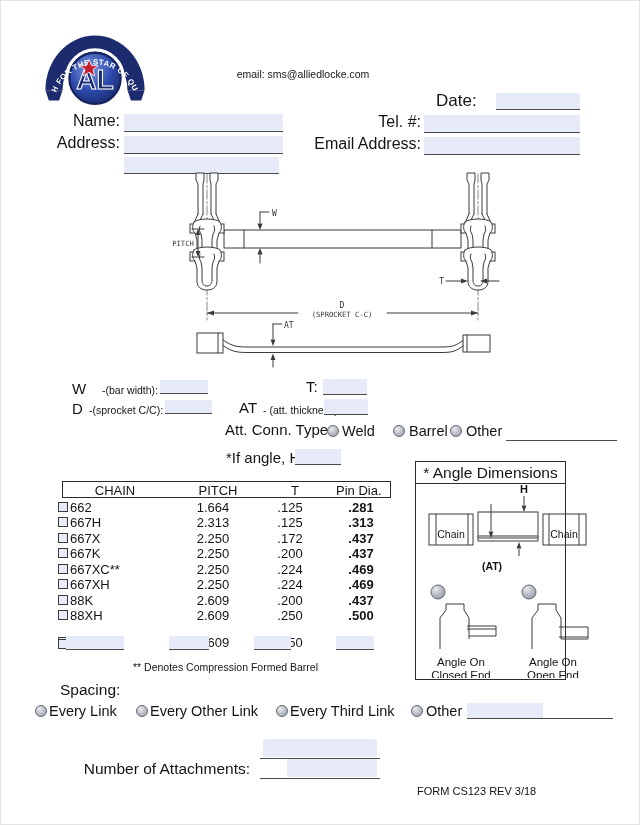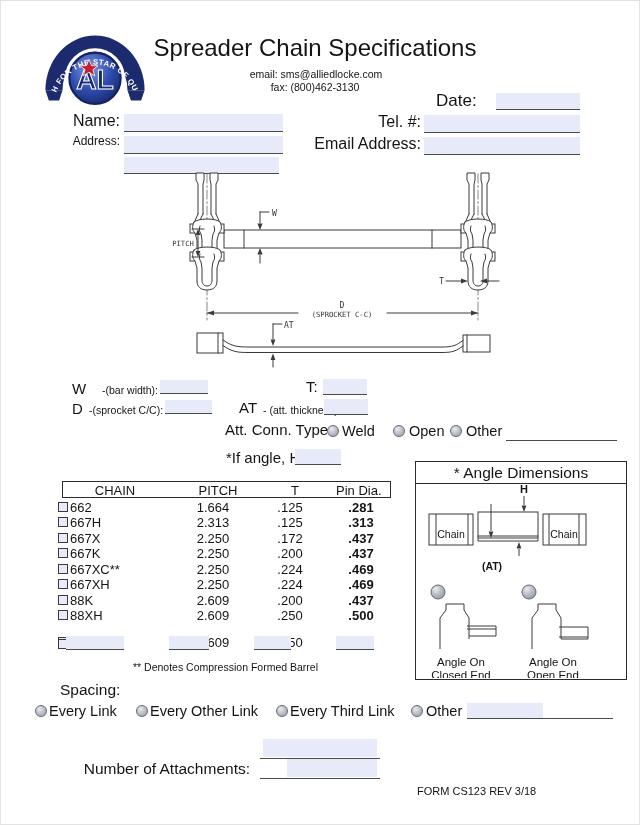--- a/index.html
+++ b/index.html
@@ -35,21 +35,21 @@
   .hcell{position:absolute;top:1px;font-size:13px;}
   .trow{position:absolute;left:0;width:335px;height:15px;}
   .tc{position:absolute;top:0;font-size:13px;}
   .tc-name{left:12px;}
   .tc-pitch{left:125px;width:60px;text-align:center;}
   .tc-t{left:202px;width:60px;text-align:center;}
   .tc-pin{left:273px;width:60px;text-align:center;font-weight:bold;}
   .trow .cbox{left:0;top:2px;}
   .footnote{position:absolute;left:0;top:180px;width:335px;text-align:center;font-size:10.5px;}
   
-  .anglebox{position:absolute;left:415px;top:461px;width:212px;height:219px;border:1.4px solid #2b2b2b;box-sizing:border-box;}
+  .anglebox{position:absolute;left:415px;top:461px;width:151px;height:219px;border:1.4px solid #2b2b2b;box-sizing:border-box;}
   .angletitle{position:absolute;left:0;top:2px;width:100%;text-align:center;font-size:15.5px;}
   .anglesep{position:absolute;left:0;top:21px;width:100%;border-bottom:1.4px solid #2b2b2b;}
   svg text{font-family:"Liberation Sans", sans-serif;}
   svg .cad{font-family:"DejaVu Sans Mono", monospace;fill:#333;}
 </style>
 </head>
 <body>
 
 <div class="page">
 
@@ -67,34 +67,32 @@
     <path d="M 100,72 L 120,72 L 116,84 L 104,84 Z" fill="#1c2b6e"></path>
     <circle cx="62" cy="58" r="33" fill="none" stroke="#ffffff" stroke-width="4"></circle>
     <circle cx="62" cy="58" r="30" fill="url(#ballg)" stroke="#15235f" stroke-width="2.5"></circle>
     <text font-size="9" font-weight="bold" fill="#ffffff" letter-spacing="0.6">
       <textPath href="#arcPath" startOffset="50%" text-anchor="middle">REACH FOR THE STAR OF QUALITY</textPath>
     </text>
     <text x="62" y="70" text-anchor="middle" font-size="33" font-weight="bold" fill="#1a2a70" stroke="#ffffff" stroke-width="1.2">AL</text>
     <polygon points="55,36 57.9,43.2 65.5,43.4 59.6,47.9 61.7,55.2 55,50.9 48.3,55.2 50.4,47.9 44.5,43.4 52.1,43.2" fill="#c41e2f" stroke="#ffffff" stroke-width="0.9"></polygon>
   </svg>
 
-  <div class="abs title center" style="left:140px;top:34px;width:350px">Spreader Chain Specifications</div>
-  <div class="abs small center" style="left:141px;top:68px;width:350px">email: sms@alliedlocke.com</div>
-  <div class="abs small center" style="left:140px;top:81px;width:350px">fax: (800)462-3130</div>
+  <div class="abs small center" style="left:128px;top:68px;width:350px">email: sms@alliedlocke.com</div>
 
   <div class="abs" style="left:436px;top:91px;font-size:17px">Date:</div>
   <div class="field" style="left:496px;top:93px;width:84px;height:16px"></div>
 
   <div class="abs ralign" style="left:55px;top:112px;width:65px;font-size:16px">Name:</div>
   <div class="field" style="left:124px;top:114px;width:159px;height:17px"></div>
 
   <div class="abs ralign" style="left:340px;top:113px;width:81px;font-size:16px">Tel. #:</div>
   <div class="field" style="left:424px;top:115px;width:156px;height:17px"></div>
 
-  <div class="abs ralign" style="left:40px;top:134px;width:80px;font-size:12px">Address:</div>
+  <div class="abs ralign" style="left:40px;top:134px;width:80px;font-size:16px">Address:</div>
   <div class="field" style="left:124px;top:136px;width:159px;height:17px"></div>
 
   <div class="abs ralign" style="left:295px;top:135px;width:126px;font-size:16px">Email Address:</div>
   <div class="field" style="left:424px;top:137px;width:156px;height:17px"></div>
 
   <div class="field" style="left:124px;top:157px;width:155px;height:16px"></div>
 
   <svg class="abs" style="left:150px;top:168px;width:360px;height:210px" viewBox="0 0 360 210" stroke="#3a3a3a" stroke-width="1" fill="none" stroke-linecap="round">
 
     <path d="M 57,6 V 152 M 328,6 V 152" stroke="#6b6b6b" stroke-width="0.8" stroke-dasharray="9 2.5 2 2.5"></path>
@@ -177,21 +175,21 @@
   <div class="field" style="left:165px;top:400px;width:47px;height:13px"></div>
 
   <div class="abs biglbl" style="left:239px;top:399px">AT</div>
   <div class="abs hint" style="left:263px;top:404px">- (att. thickness):</div>
   <div class="field" style="left:324px;top:399px;width:44px;height:15px"></div>
 
   <div class="abs biglbl" style="left:225px;top:421px">Att. Conn. Type:</div>
   <span class="radio" style="left:327px;top:425px"></span>
   <div class="rlabel" style="left:342px;top:423px">Weld</div>
   <span class="radio" style="left:393px;top:425px"></span>
-  <div class="rlabel" style="left:409px;top:423px">Open</div>
+  <div class="rlabel" style="left:409px;top:423px">Barrel</div>
   <span class="radio" style="left:450px;top:425px"></span>
   <div class="rlabel" style="left:466px;top:423px">Other</div>
   <div class="uline" style="left:506px;top:440px;width:111px"></div>
 
   <div class="abs biglbl" style="left:226px;top:449px">*If angle, H:</div>
   <div class="field" style="left:295px;top:449px;width:46px;height:15px"></div>
 
   <div class="ctable">
     <div class="headbox">
       <span class="hcell" style="left:22px;width:60px;text-align:center">CHAIN</span>

